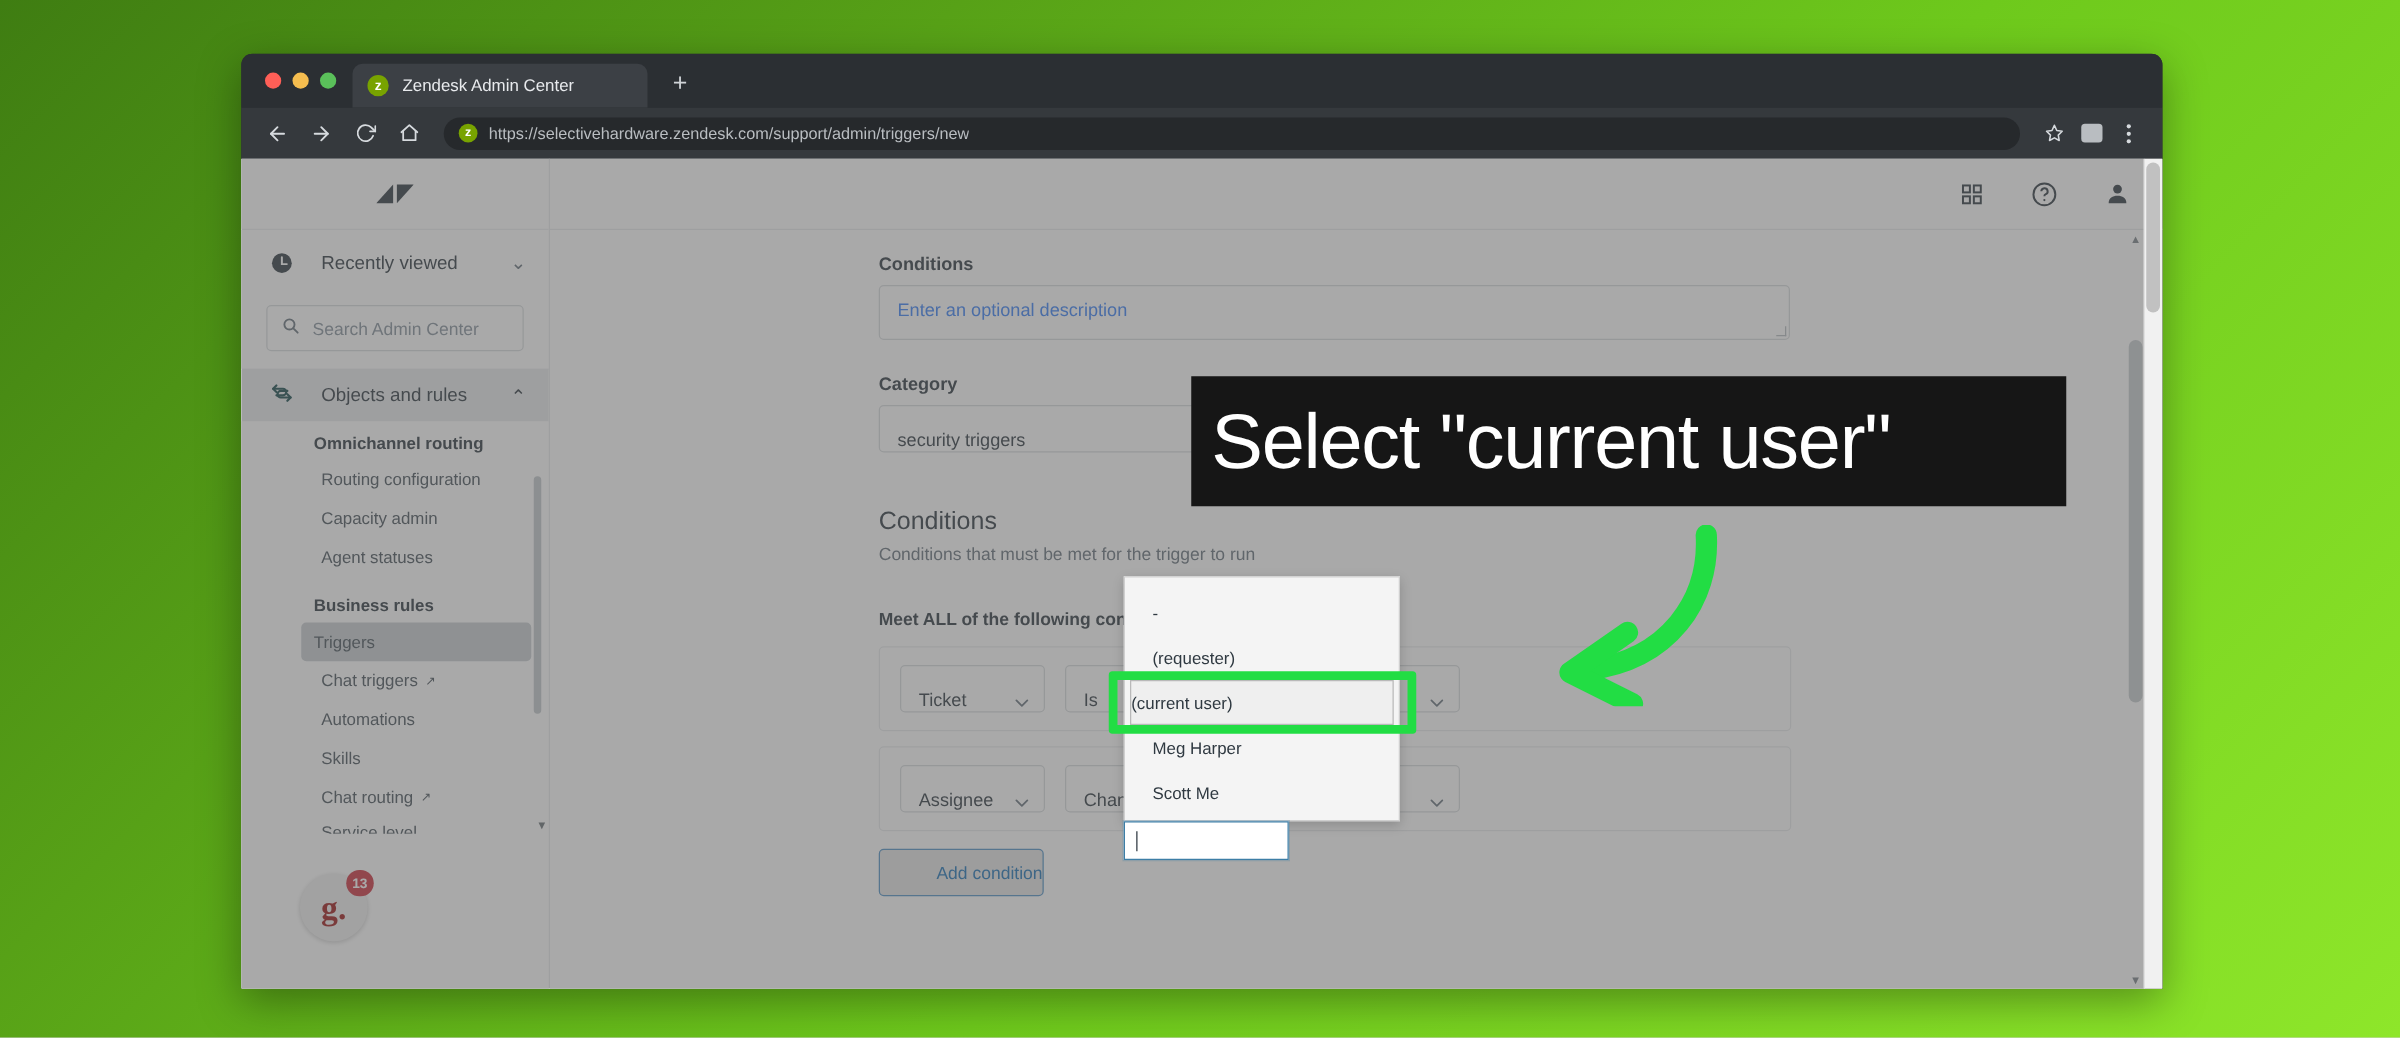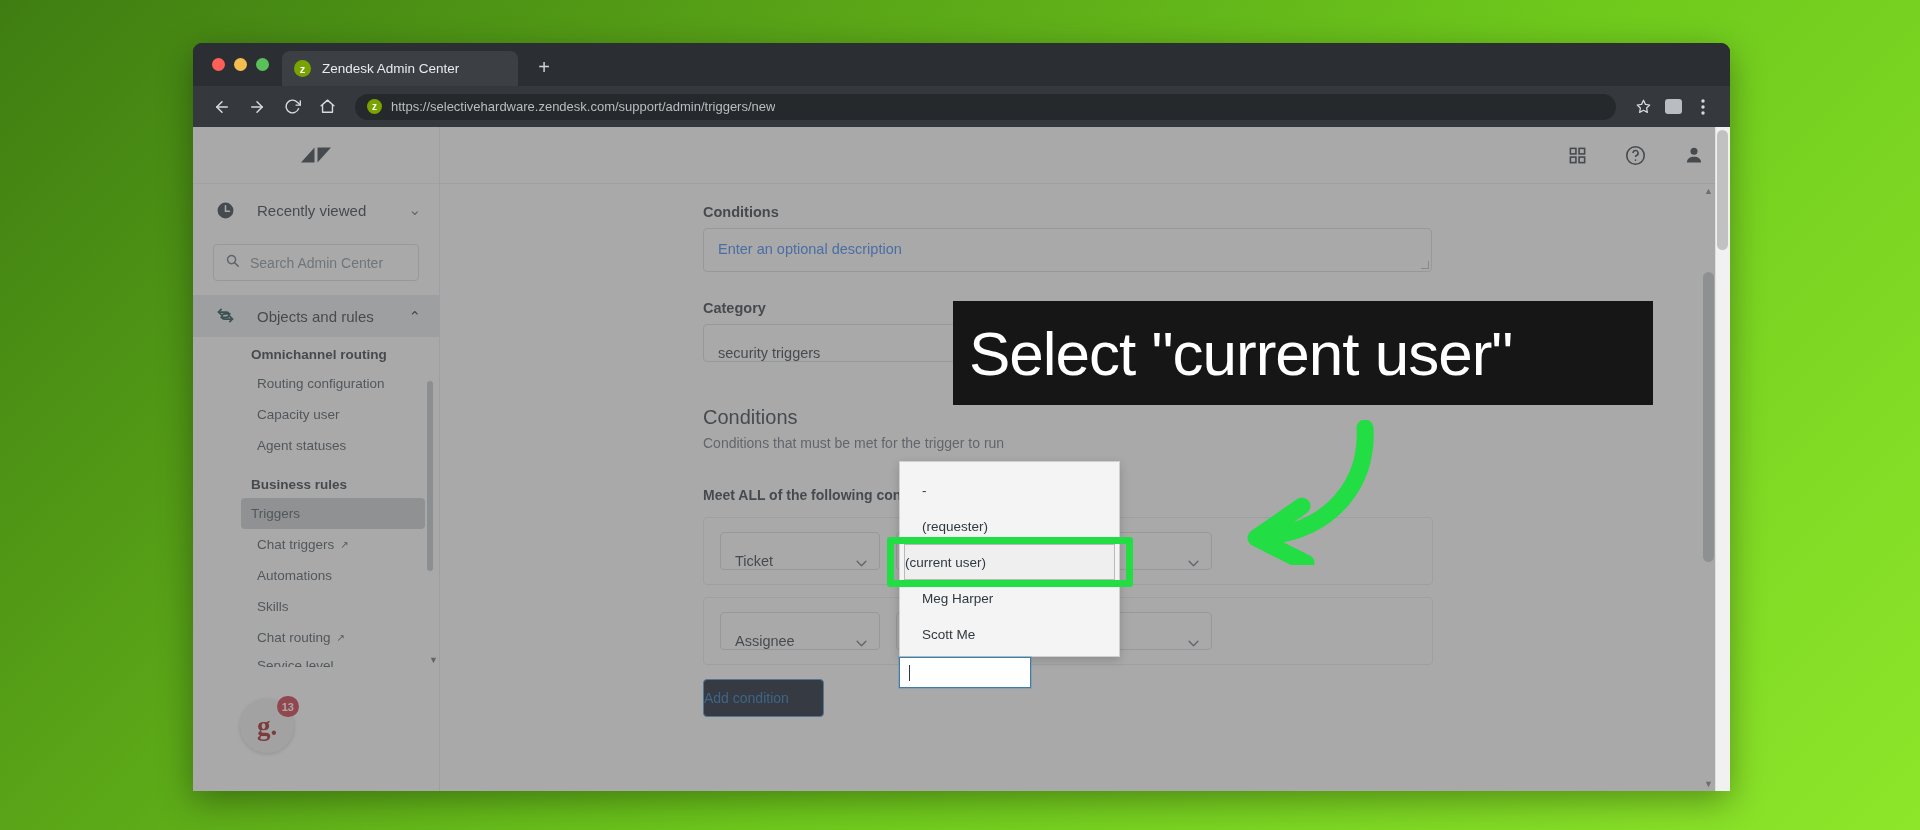--- a/index.html
+++ b/index.html
@@ -299,30 +299,30 @@
   }
   .condition-row {
     width: 730px;
     border: 1px solid #e9ebed;
     border-radius: 4px;
     background: #fff;
     padding: 14px 16px;
     display: flex; gap: 16px; align-items: center;
     margin-bottom: 12px;
   }
-  .cond-field  { width: 160px; }
+  .cond-field  { width: 116px; }
   .cond-op     { width: 150px; }
   .cond-value  { width: 150px; }
   #add-condition-button {
     margin-top: 14px;
-    width: 121px; height: 38px;
+    width: 132px; height: 38px;
     border: 1px solid #5293c7; border-radius: 4px;
     color: #1f73b7; font-size: 14px;
-    display: flex; align-items: center; justify-content: flex-start;
-    background: #0f172a;
+    display: flex; align-items: center; justify-content: flex-end;
+    background: #e5e5e5;
   }
 
   
   #content-scrollbar-track {
     position: absolute; right: 8px; top: 0; bottom: 0;
     width: 11px;
   }
   #content-scrollbar-thumb {
     position: absolute; right: 8px; top: 88px;
     width: 11px; height: 290px;
@@ -532,21 +532,21 @@
         <span class="nsh-chev">⌃</span>
       </div>
 
       <div id="nav-scroll">
 
         <div class="nav-group-title">Omnichannel routing</div>
         <div class="nav-sub-item">
           <span>Routing configuration</span>
         </div>
         <div class="nav-sub-item">
-          <span>Capacity user</span>
+          <span>Capacity admin</span>
         </div>
         <div class="nav-sub-item">
           <span>Agent statuses</span>
         </div>
 
         <div class="nav-group-title" style="padding-top:16px">Business rules</div>
         <div class="nav-sub-item active">
           <span>Triggers</span>
         </div>
         <div class="nav-sub-item">

